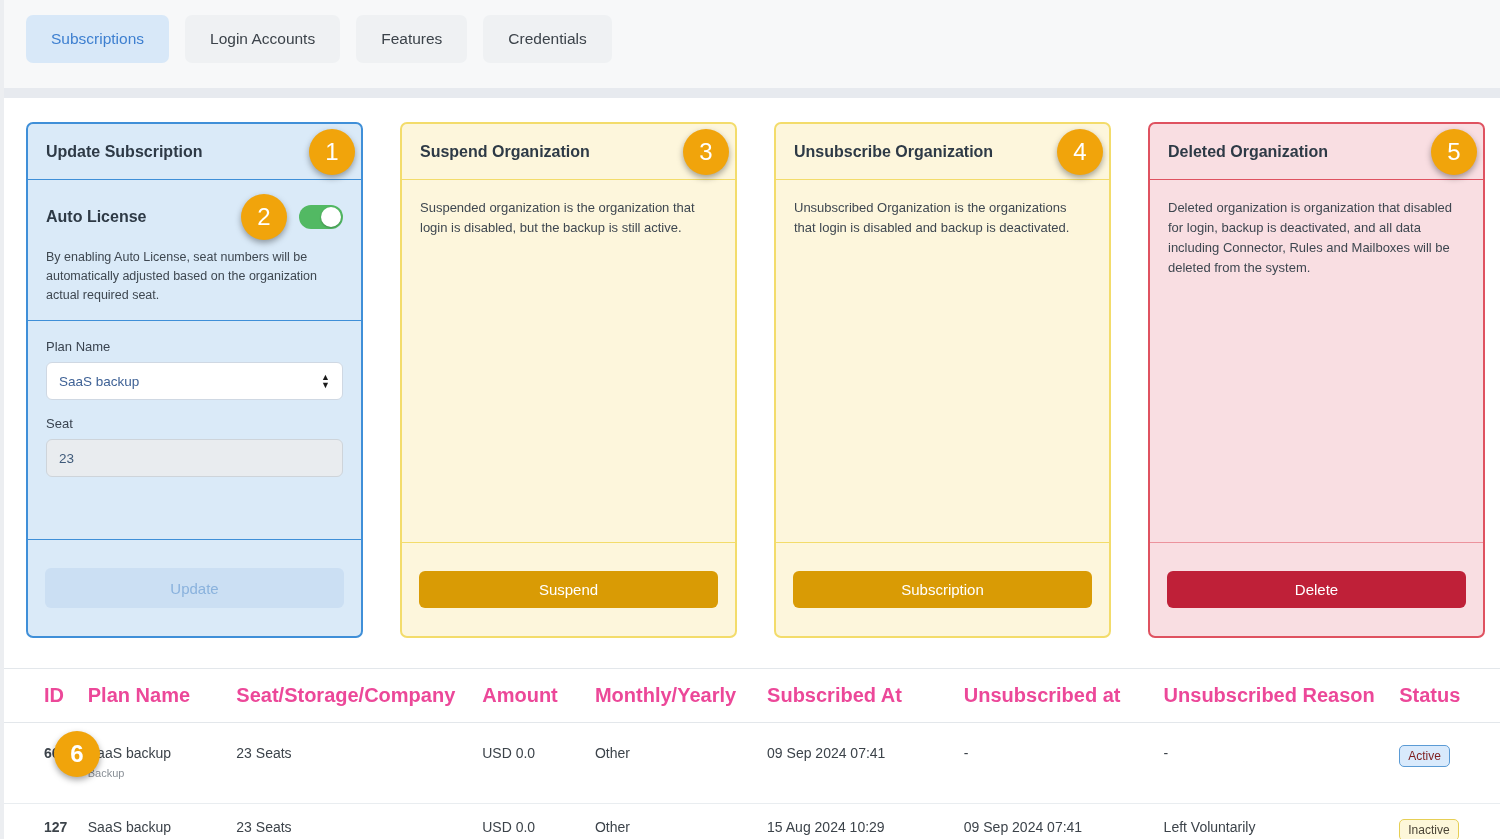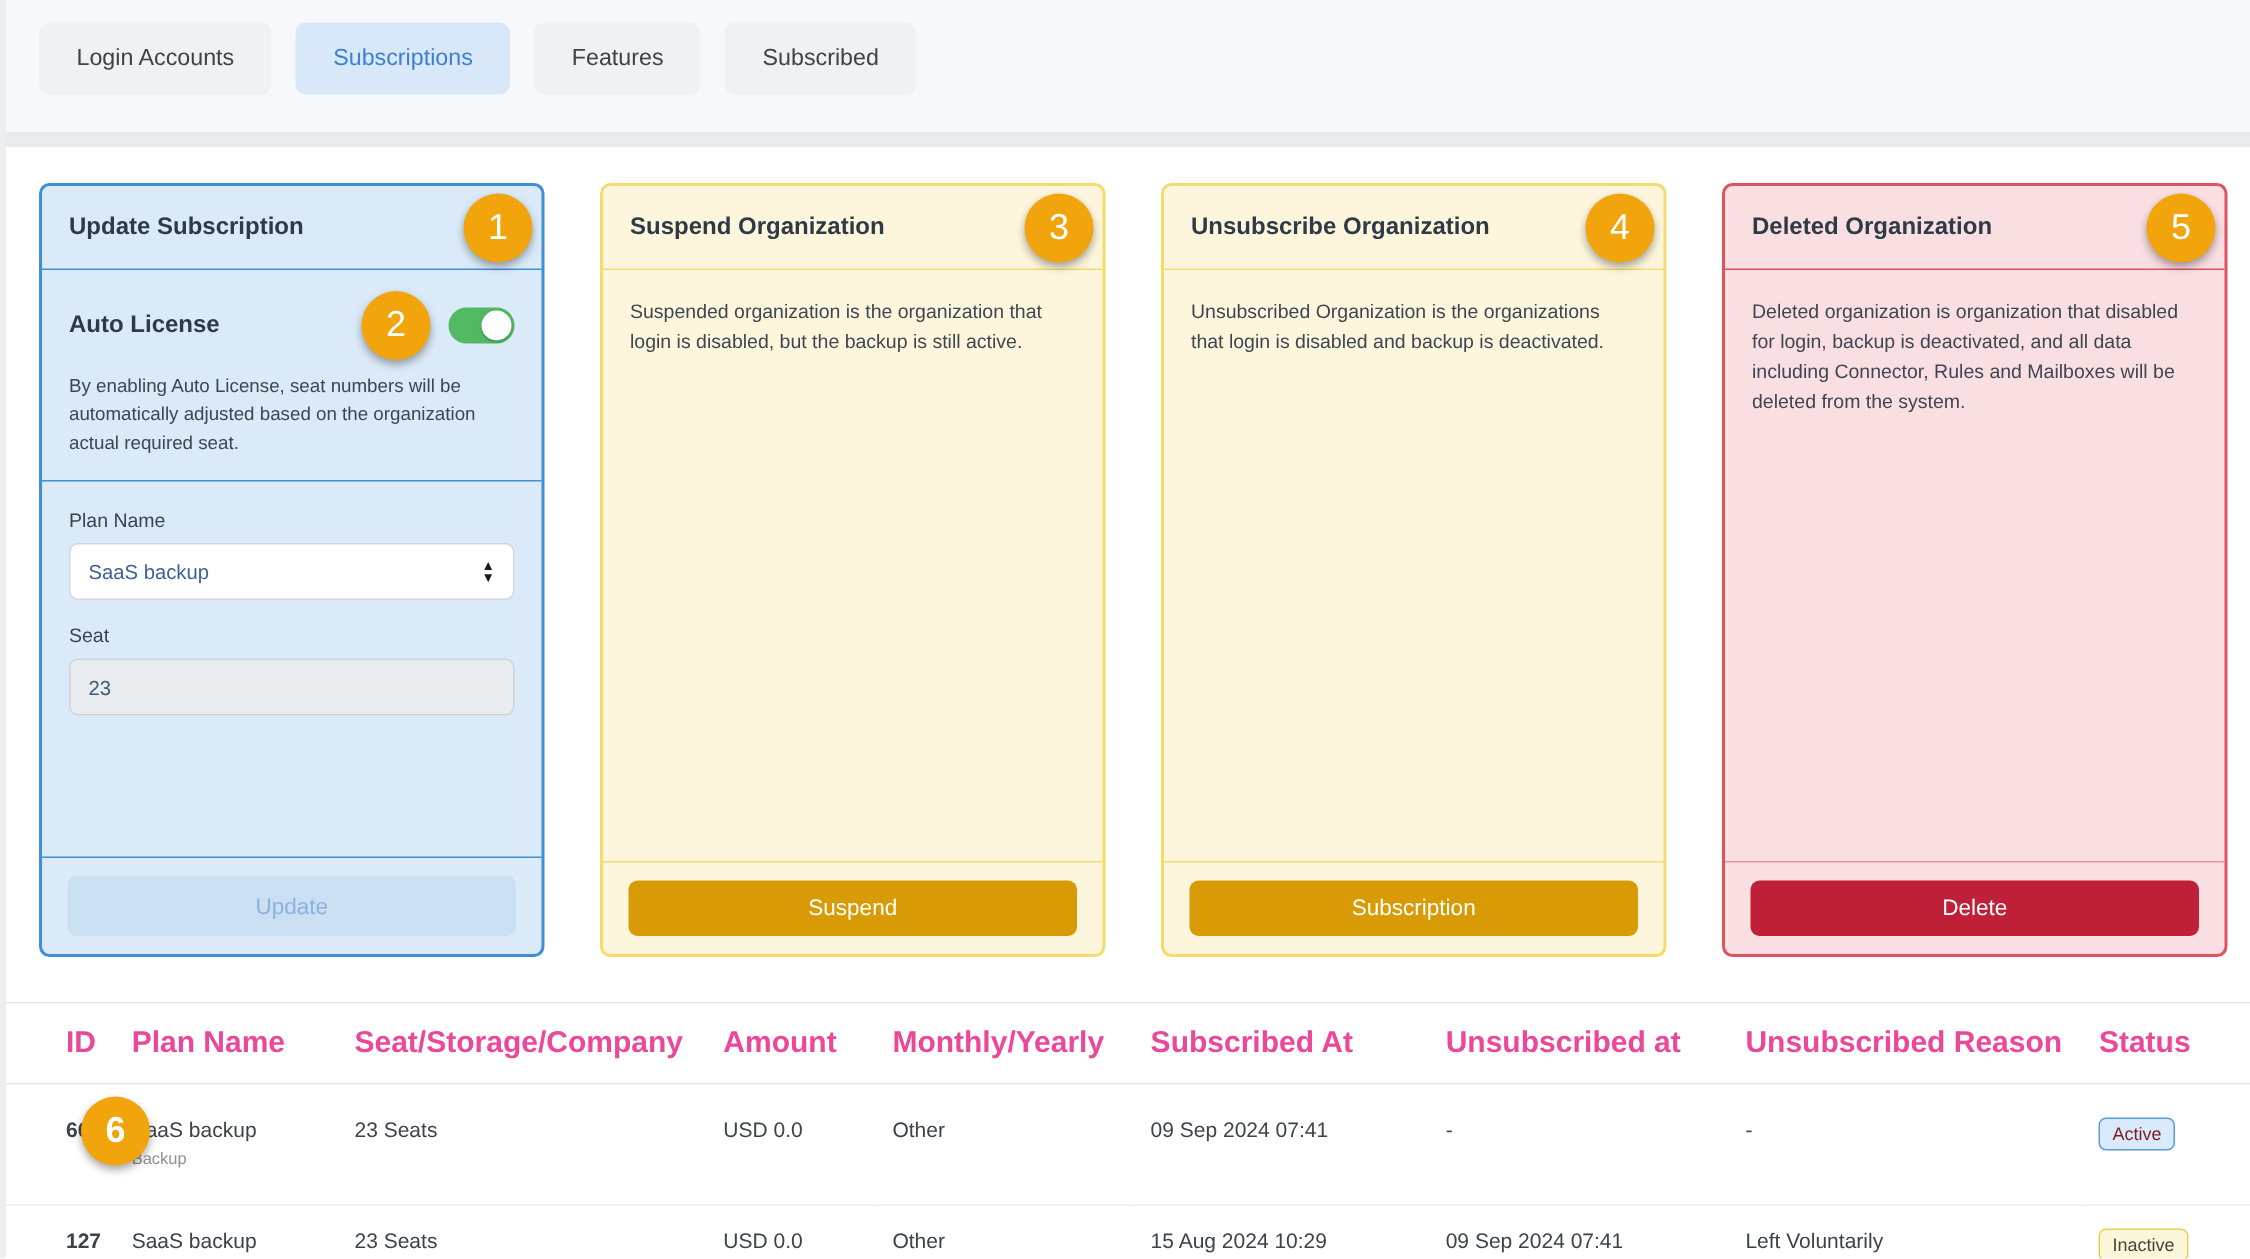--- a/index.html
+++ b/index.html
@@ -28,21 +28,21 @@
   .hdr-badge { right:6px; top:5px; }
 
   .card-blue   { background:#daeaf8; border-color:#3f8fd8; }
   .card-blue .card-header { border-color:#3f8fd8; }
   .card-yellow { background:#fdf6dc; border-color:#f3dc6b; }
   .card-yellow .card-header { border-color:#f3dc6b; }
   .card-red    { background:#f9dee2; border-color:#df5260; }
   .card-red .card-header { border-color:#df5260; }
 
   .card-body { flex:1; padding:18px; font-size:13px; line-height:1.55; color:#3e4750; }
-  .card-footer { padding:12px 17px; border-top:1px solid; }
+  .card-footer { padding:28px 17px; border-top:1px solid; }
   .card-yellow .card-footer { border-color:#f3dc6b; }
   .card-red .card-footer { border-color:#ec939d; }
   .card-blue .card-footer { border-color:#3f8fd8; }
 
   .btn { width:100%; height:37px; border:none; border-radius:6px; font-size:15px;
     font-family:inherit; cursor:pointer; }
   .btn-amber { background:#d99b05; color:#fff; }
   .btn-red   { background:#bf2038; color:#fff; }
   .btn-disabled { background:#cbdff3; color:#8ab2dd; height:40px; cursor:default; }
 
@@ -82,24 +82,24 @@
     border:1.5px solid; }
   .status-active { background:#d9eafc; border-color:#5b9bd5; color:#7f1d1d; }
   .status-inactive { background:#fdf7d9; border-color:#e6cf55; color:#4a4436; }
 </style>
 </head>
 <body>
 
 <div class="page">
 
   <div class="tabbar">
+    <div class="tab active">Subscriptions</div>
     <div class="tab">Login Accounts</div>
-    <div class="tab active">Subscriptions</div>
     <div class="tab">Features</div>
-    <div class="tab">Subscribed</div>
+    <div class="tab">Credentials</div>
   </div>
   <div class="band"></div>
 
   <div class="cards">
 
     <div class="card card-blue">
       <div class="card-header">
         <div class="card-title">Update Subscription</div>
         <div class="num-badge hdr-badge">1</div>
       </div>

